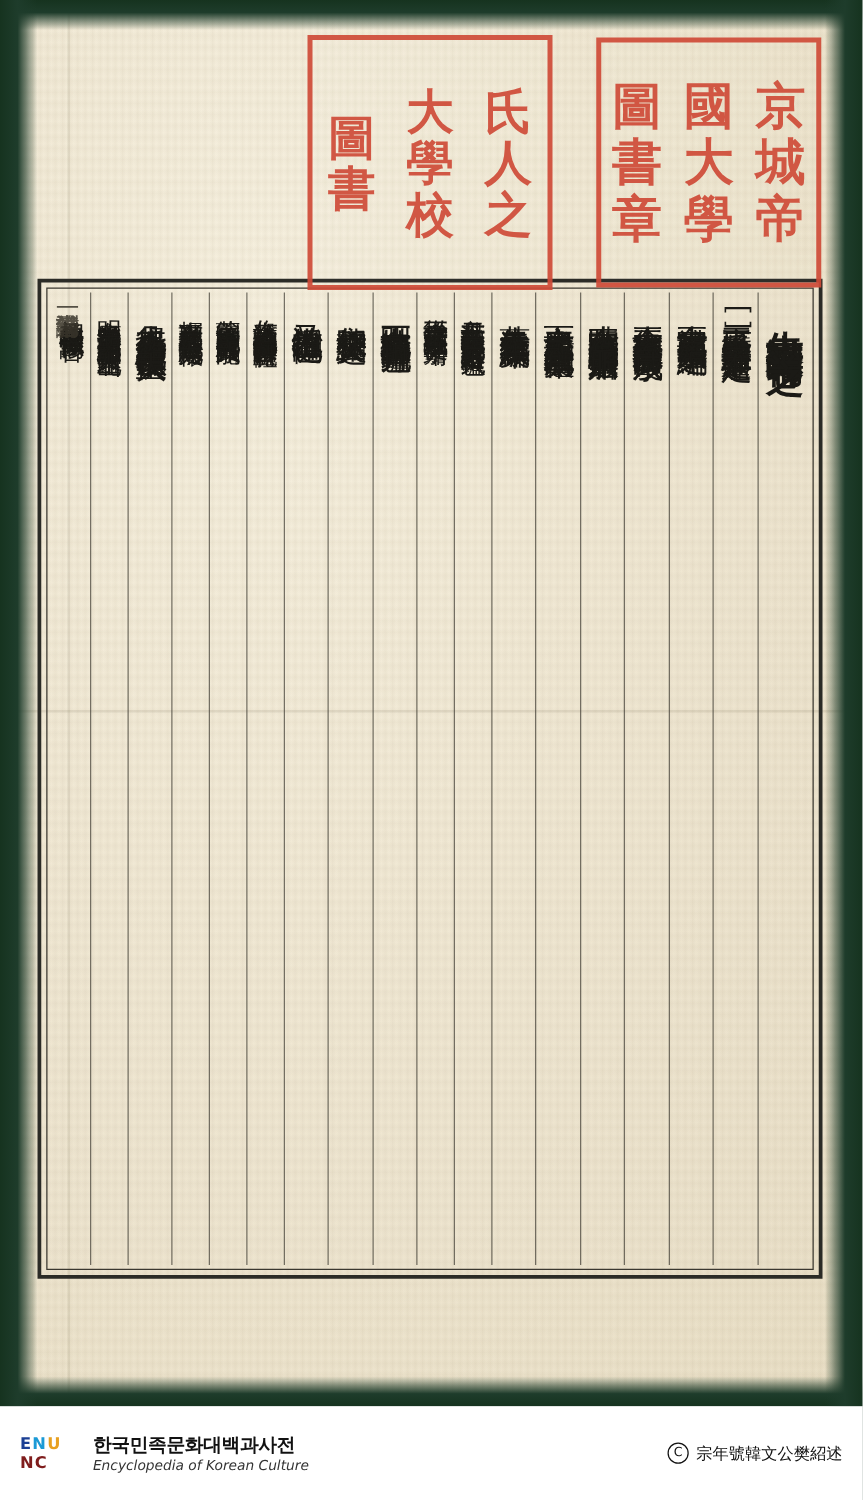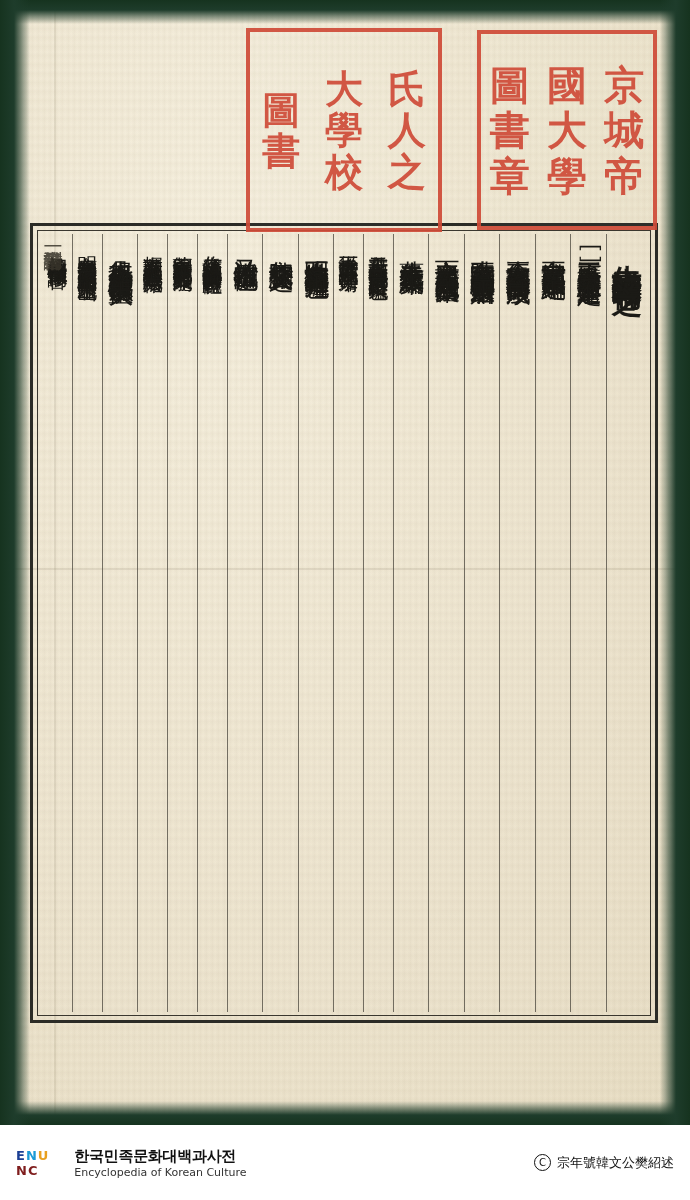--- a/index.html
+++ b/index.html
@@ -226,20 +226,21 @@
   #brand-ko {
     font-size: 15px;
     color: #111111;
     font-weight: bold;
     letter-spacing: -0.3px;
   }
   #brand-en {
     font-size: 11px;
     color: #333333;
     letter-spacing: 0px;
+    font-style: italic;
   }
   #copyright {
     display: flex;
     align-items: center;
     gap: 6px;
     font-size: 13px;
     color: #111111;
   }
   #copyright .c-mark {
     display: inline-flex;

